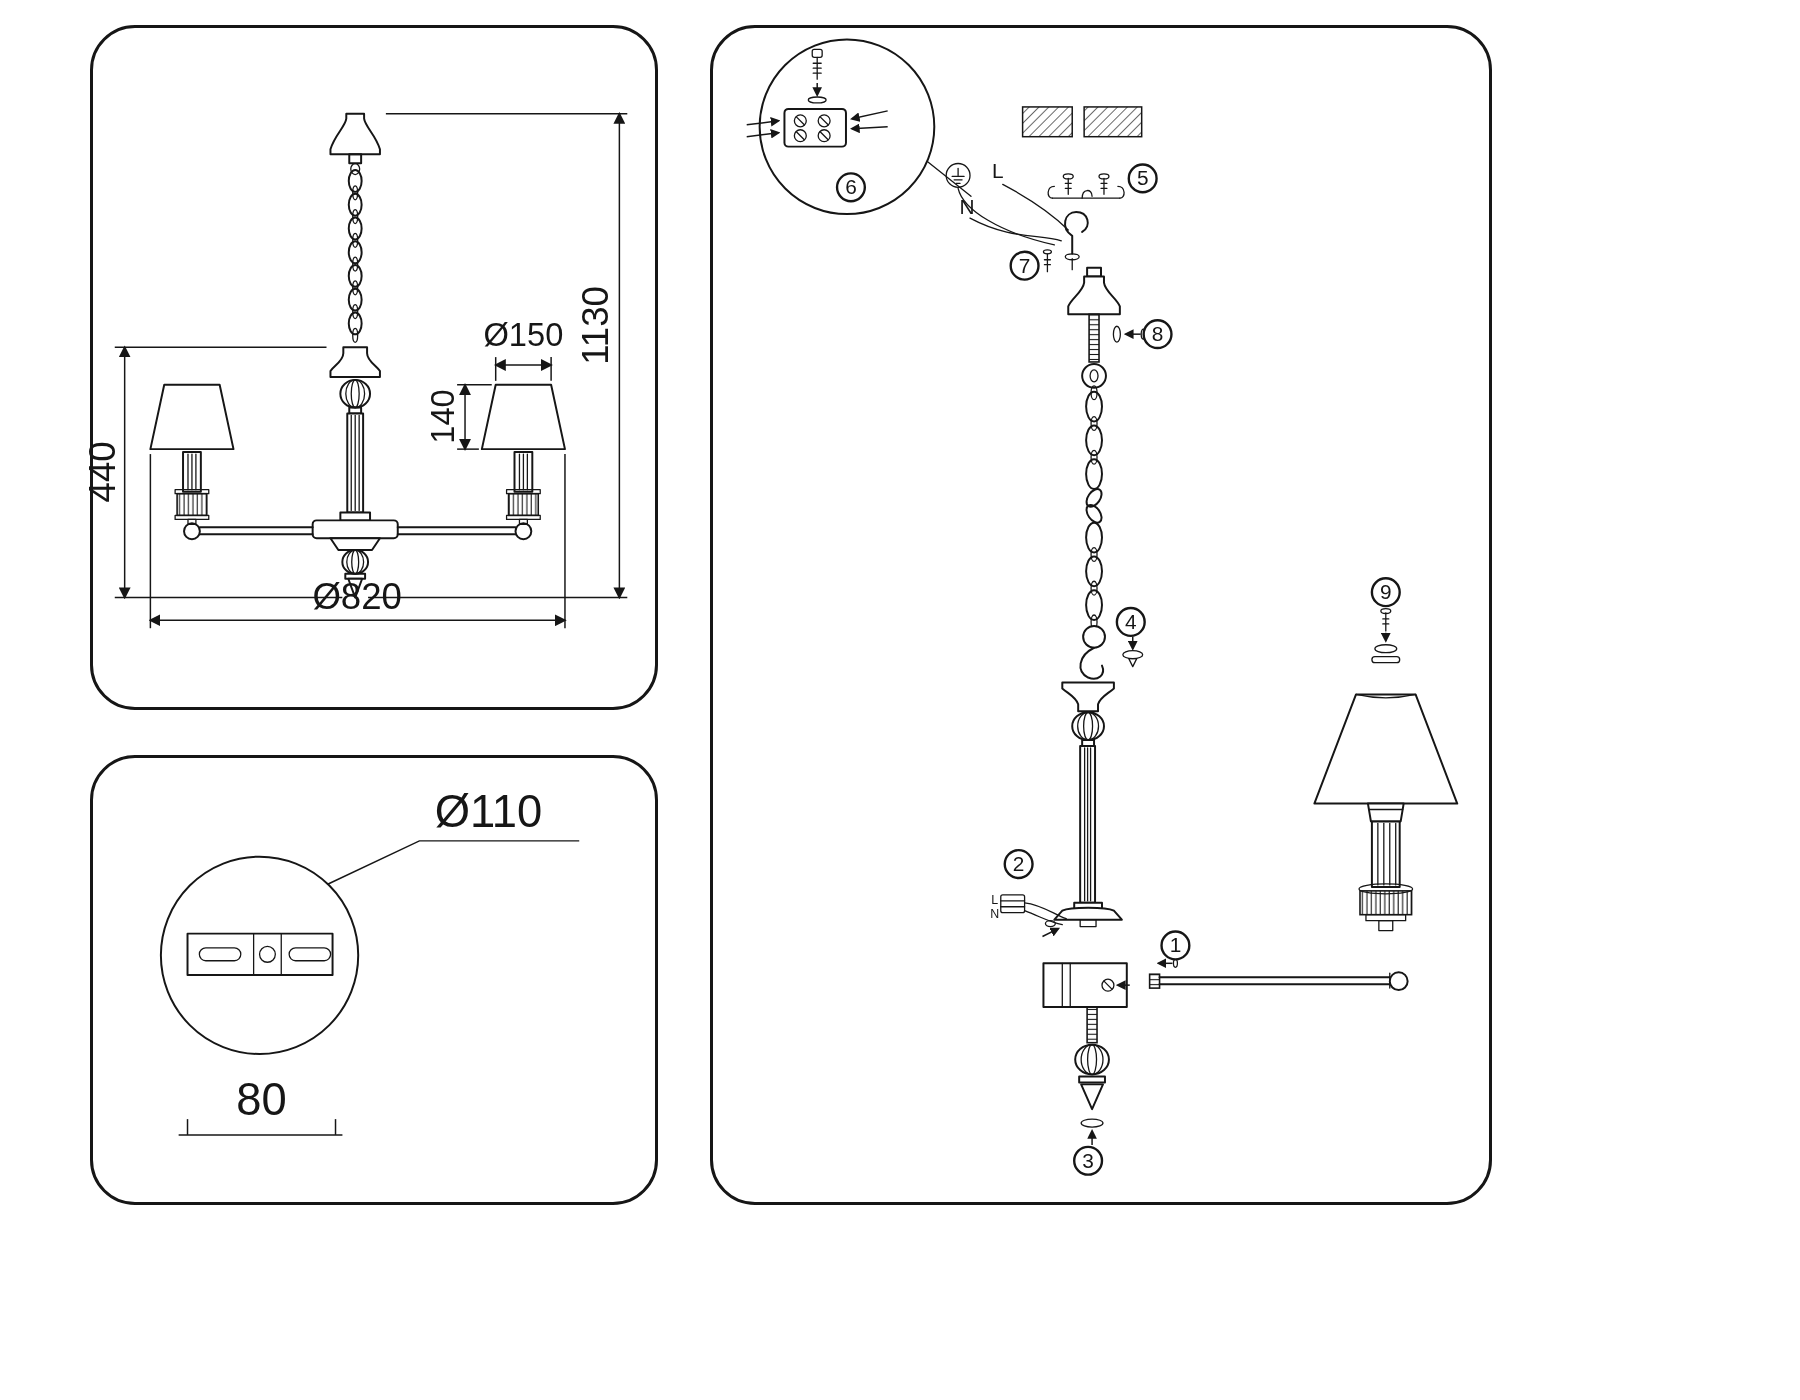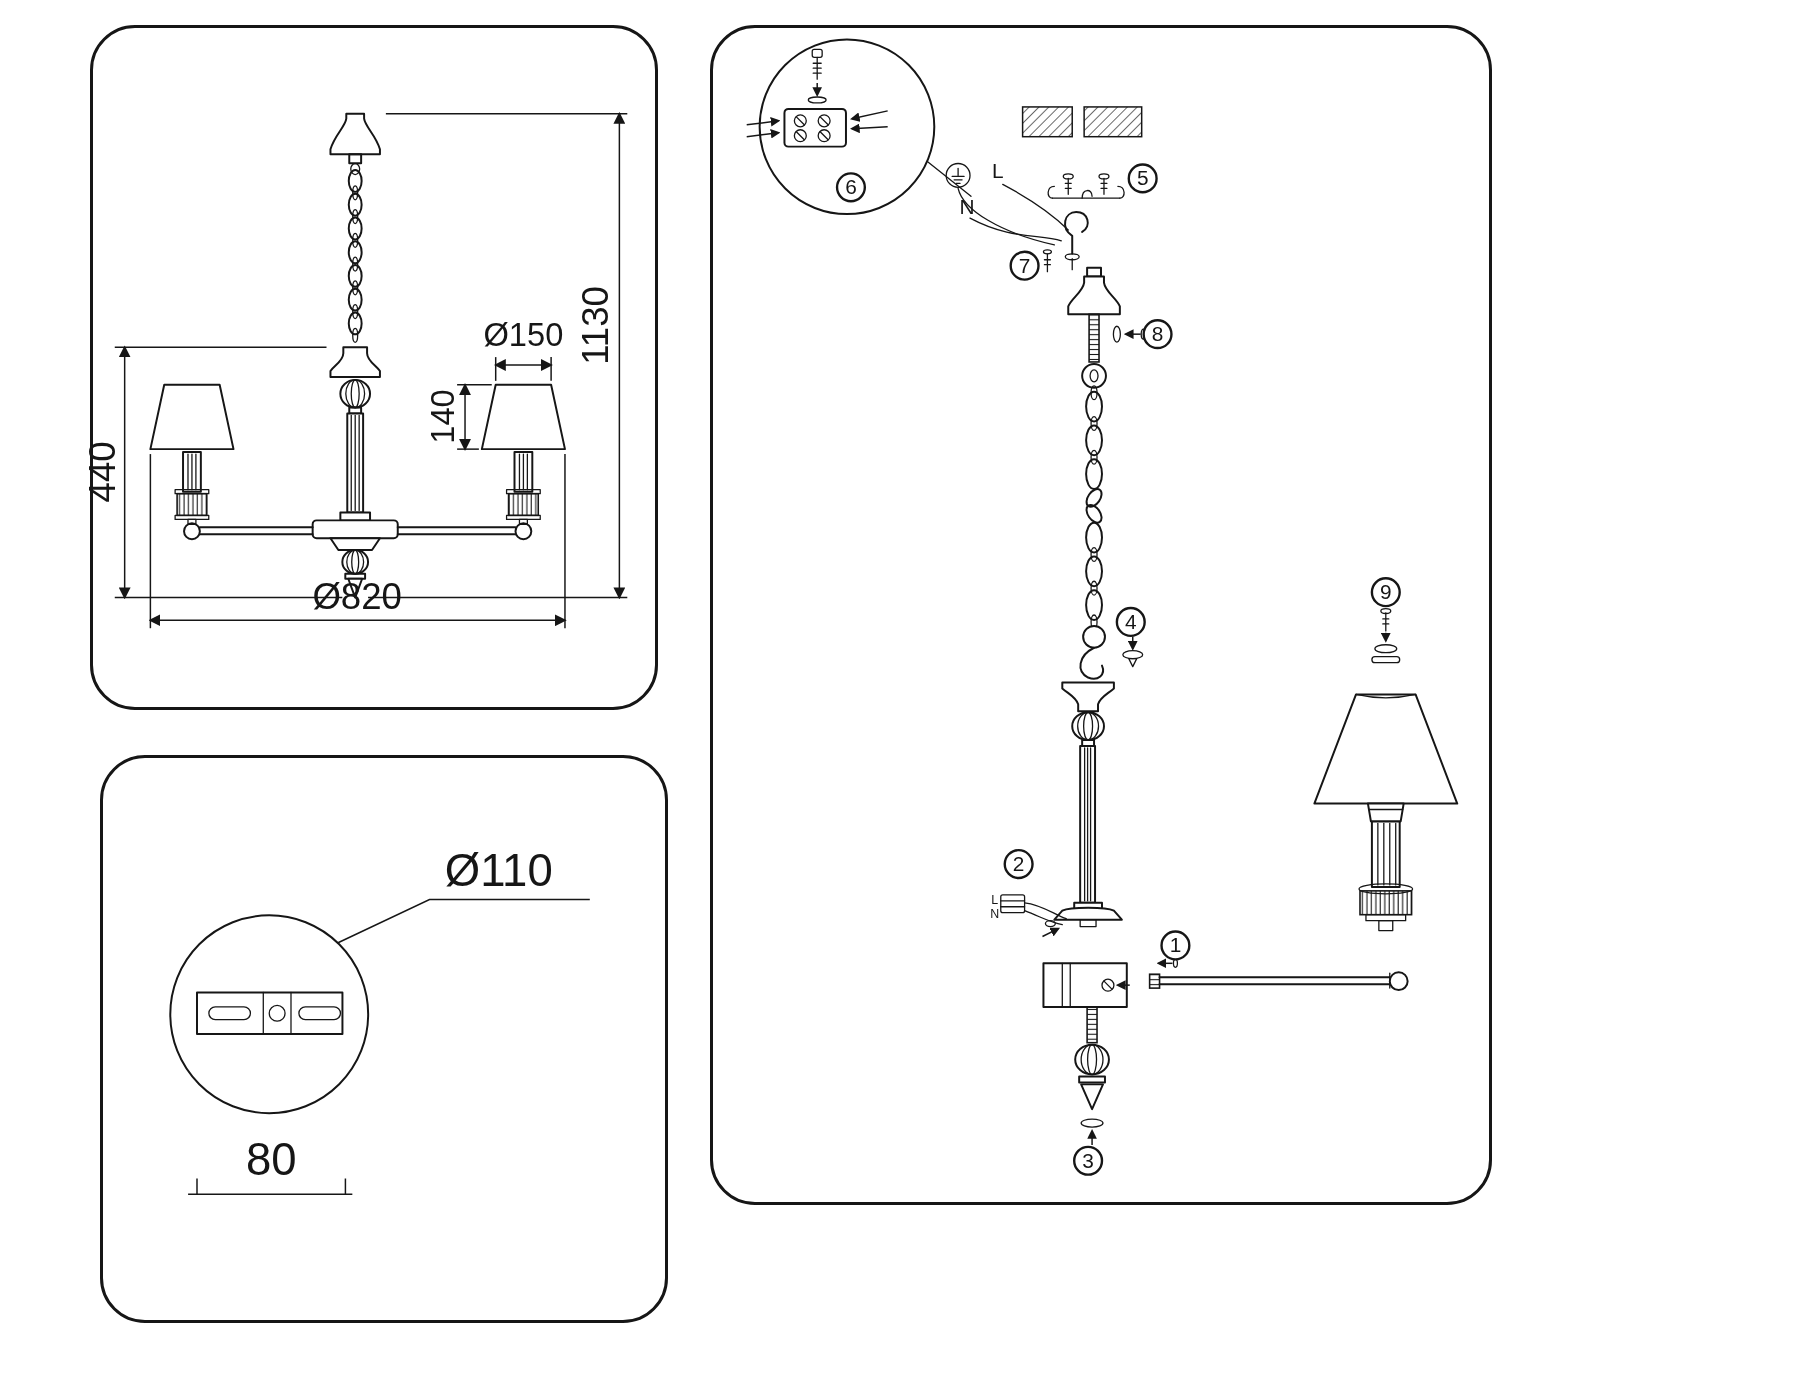--- a/index.html
+++ b/index.html
@@ -1,19 +1,19 @@
 <!DOCTYPE html>
 <html><head>
 <meta charset="utf-8">
 <style>
   html,body{margin:0;padding:0;background:#fff;}
   body{width:1800px;height:1400px;position:relative;font-family:"Liberation Sans",sans-serif;}
   .panel{position:absolute;border:3px solid #161616;border-radius:45px;background:#fff;box-sizing:border-box;}
   #panel-front{left:90px;top:25px;width:568px;height:685px;}
-  #panel-mount{left:100px;top:755px;width:568px;height:568px;}
+  #panel-mount{left:90px;top:755px;width:568px;height:450px;}
   #panel-assembly{left:710px;top:25px;width:782px;height:1180px;}
   .panel svg{width:100%;height:100%;display:block;overflow:visible;}
 
   .d{stroke:#161616;fill:none;stroke-width:2;stroke-linecap:round;stroke-linejoin:round;}
   .dw{stroke:#161616;fill:#fff;stroke-width:2;stroke-linecap:round;stroke-linejoin:round;}
   .t{stroke-width:1.3;}
   .dim{stroke:#161616;stroke-width:1.5;fill:none;}
   .dt{fill:#161616;text-anchor:middle;stroke:none;}
   .fs37{font-size:37px;}
   .fs33{font-size:33px;}

